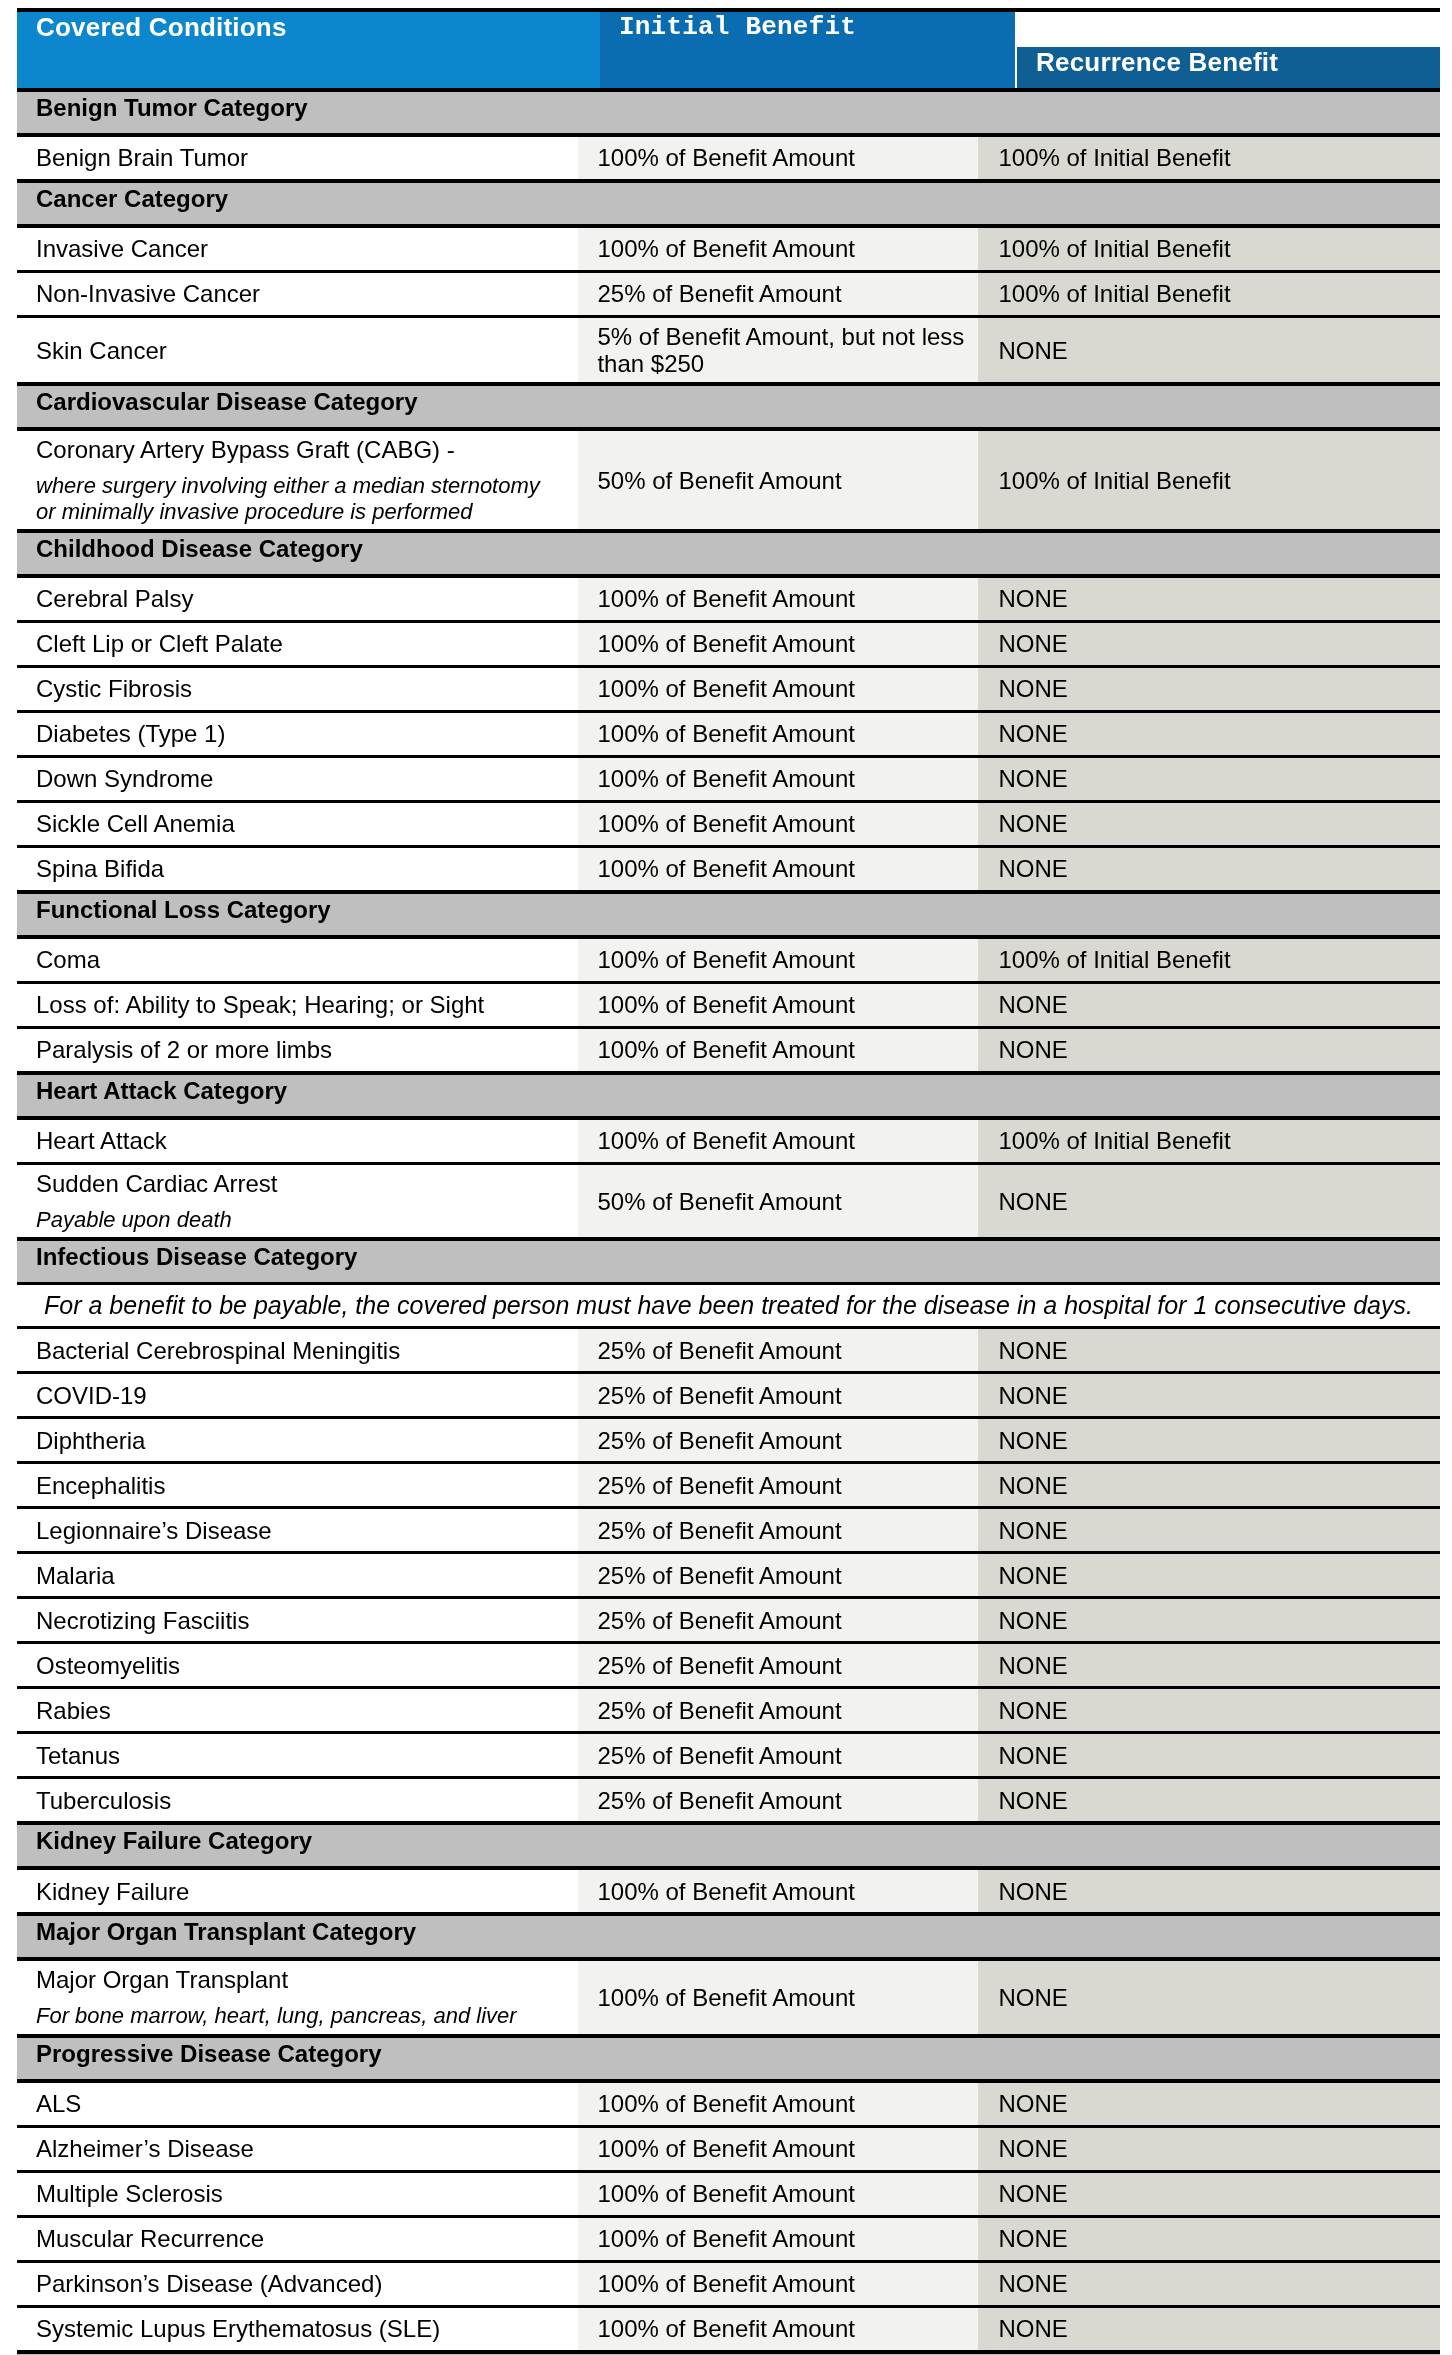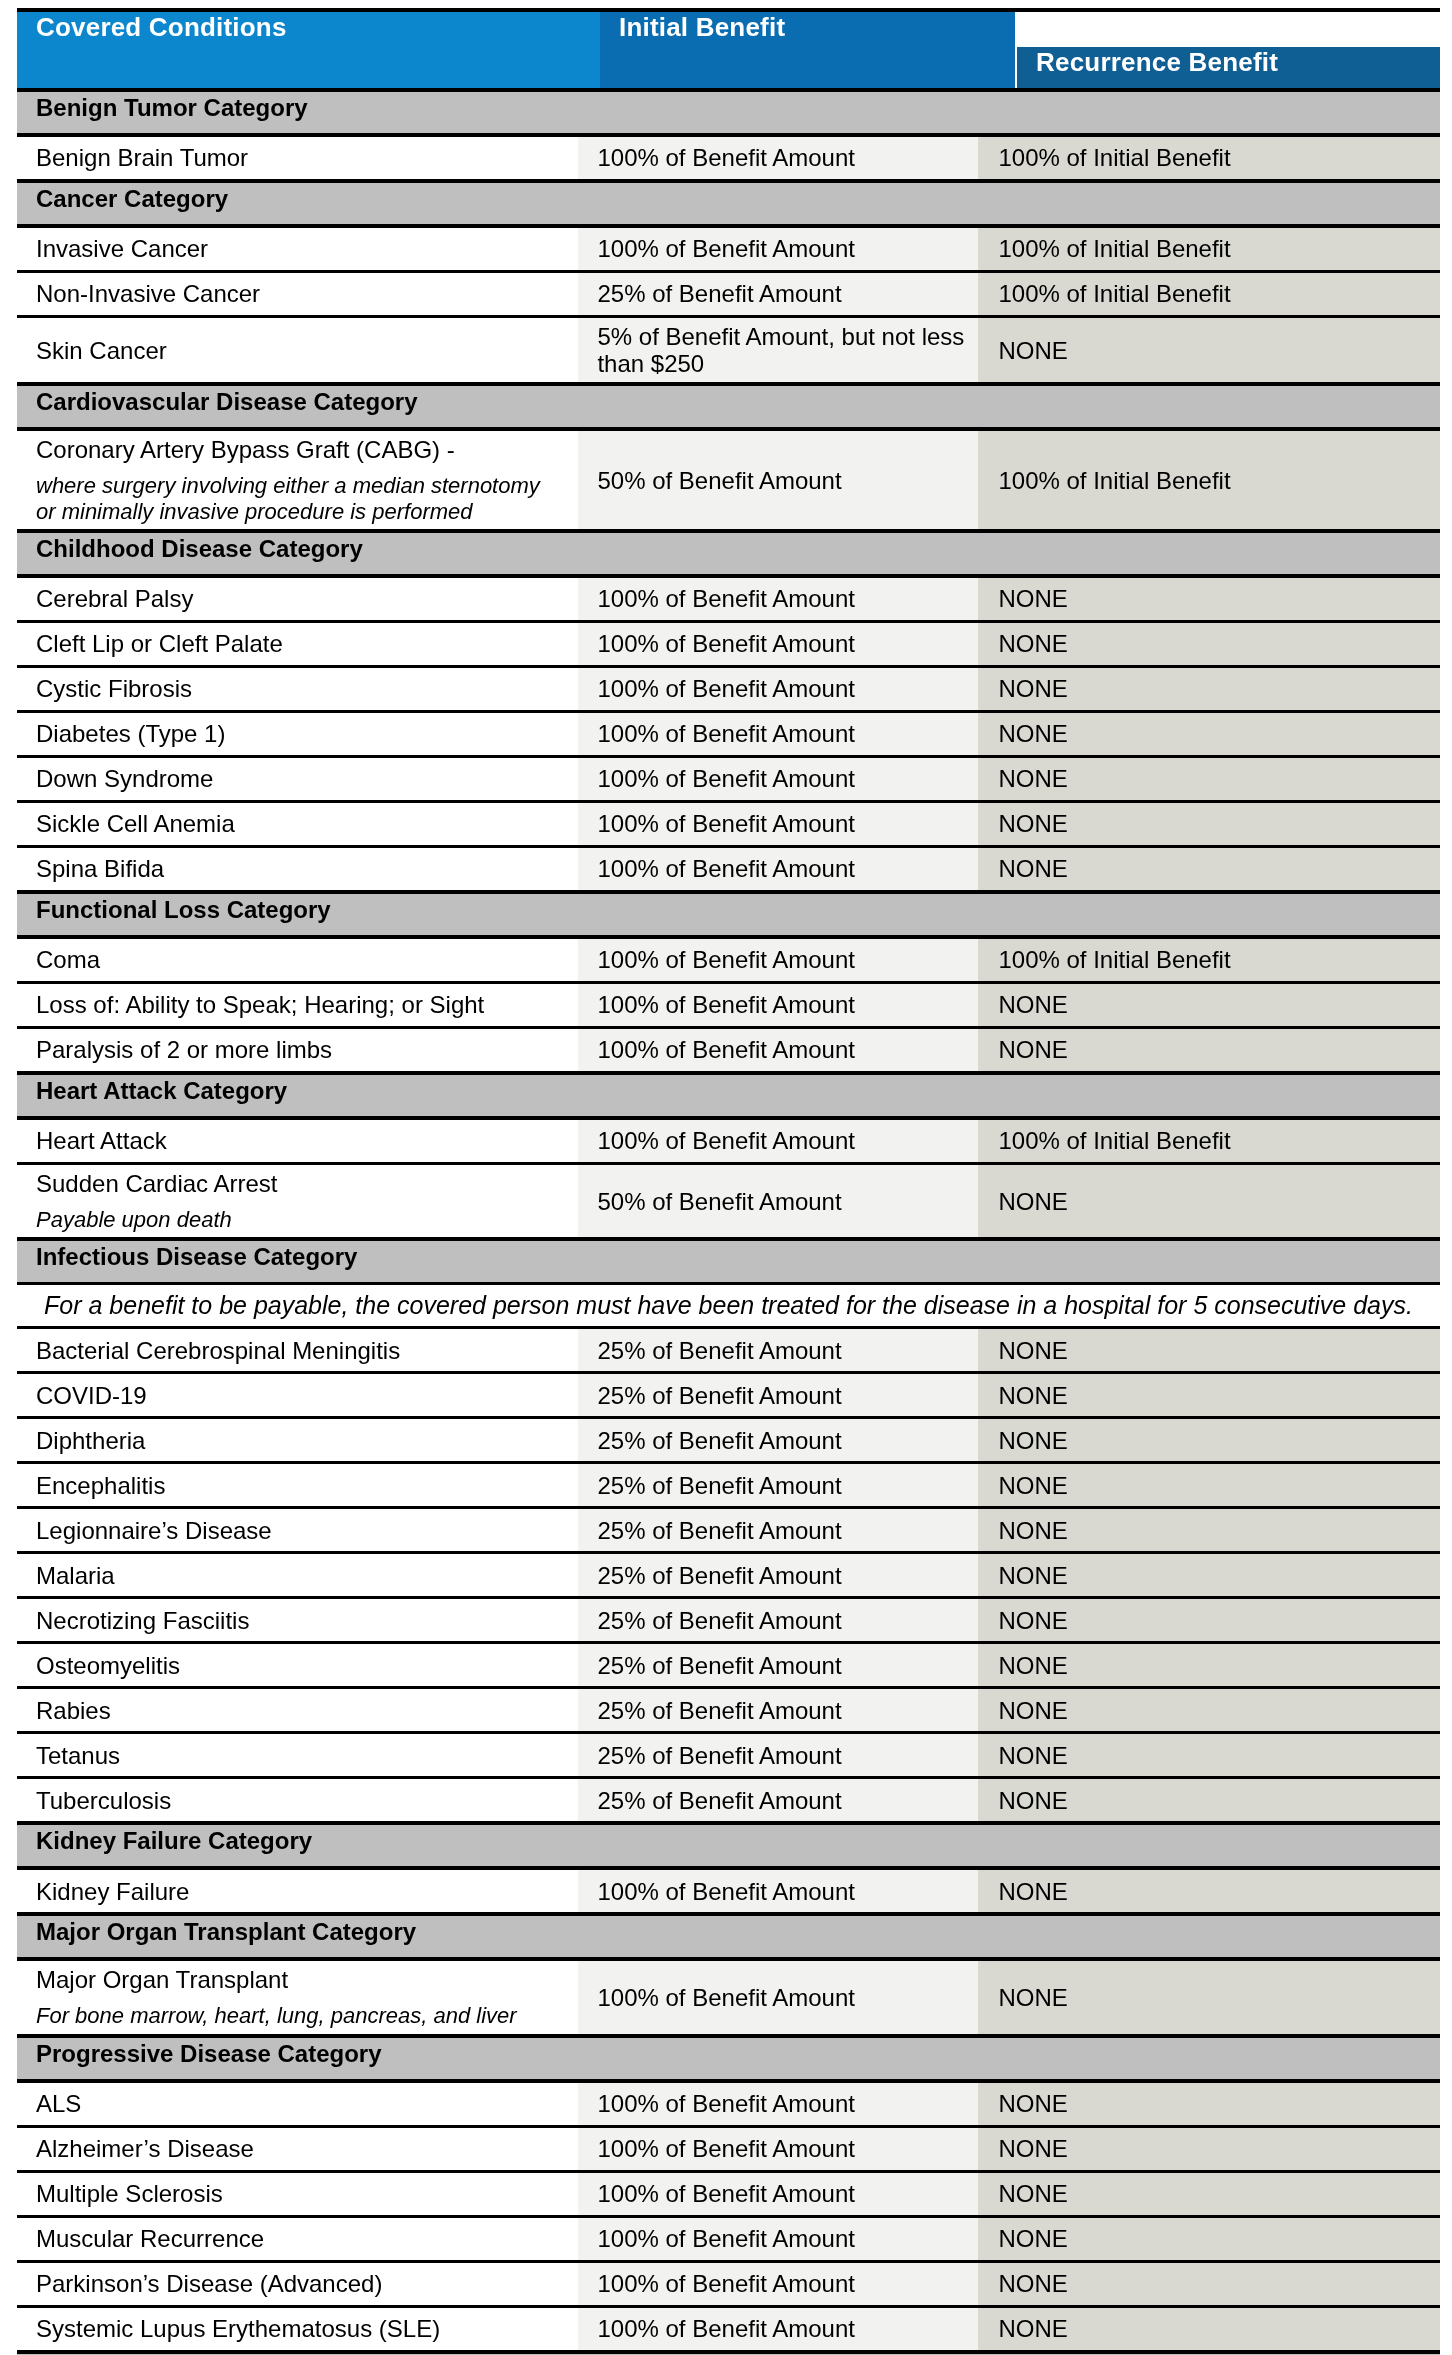--- a/index.html
+++ b/index.html
@@ -29,21 +29,21 @@
   .th {
     box-sizing: border-box;
     display: flex;
     padding-left: 19px;
     color: #fff;
     font-weight: bold;
     font-size: 26px;
     letter-spacing: 0.2px;
   }
   .th.c1 { width: 583px; background: var(--header-col1, #0C87CE); }
-  .th.c2 { width: 415px; background: var(--header-col2, #0A6DB1); }
+  .th.c2 { width: 415px; background: var(--header-col2, #0A6DB1); font-family: Liberation Mono, monospace; }
   .th.c3 { width: 425px; background: var(--header-col3, #0F5E94); border-left: 2px solid #fff; margin-top: 35px; }
 
   
   .row { display: flex; border-top: 3px solid var(--border, #000); }
   .row.category {
     border-top: 4px solid var(--border, #000);
     background: var(--category-bg, #BFBFBF);
     min-height: 30px;
     align-items: center;
     padding: 2px 12px 11px 19px;
@@ -304,21 +304,21 @@
             <span>50% of Benefit Amount</span>
           </div>
           <div class="cell c3">
             <span>NONE</span>
           </div>
         </div>
         <div class="row category">
           <span>Infectious Disease Category</span>
         </div>
         <div class="row note">
-          <span>For a benefit to be payable, the covered person must have been treated for the disease in a hospital for 5 consecutive days.</span>
+          <span>For a benefit to be payable, the covered person must have been treated for the disease in a hospital for 1 consecutive days.</span>
         </div>
         <div class="row data">
           <div class="cell c1">
             <span>Bacterial Cerebrospinal Meningitis</span>
           </div>
           <div class="cell c2">
             <span>25% of Benefit Amount</span>
           </div>
           <div class="cell c3">
             <span>NONE</span>

